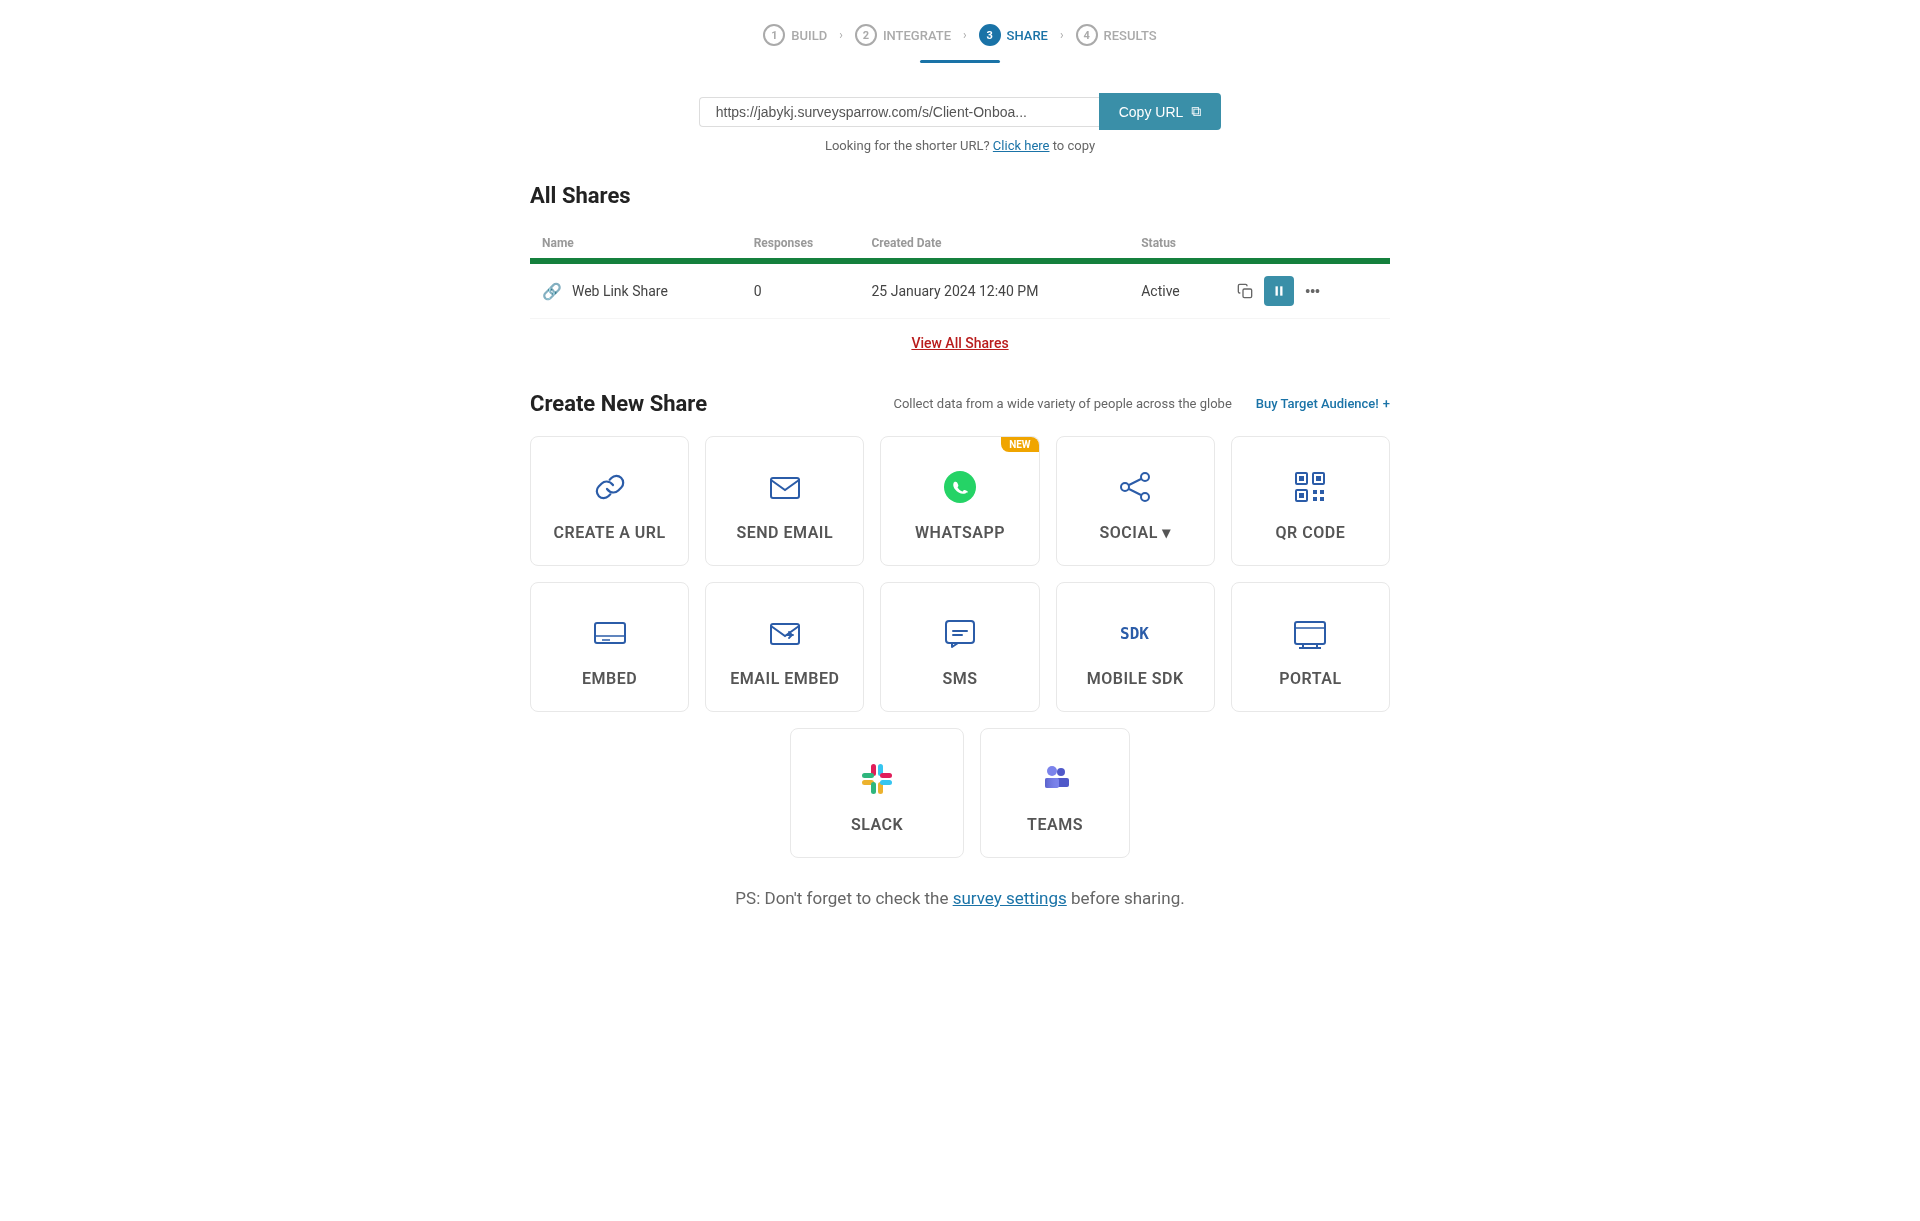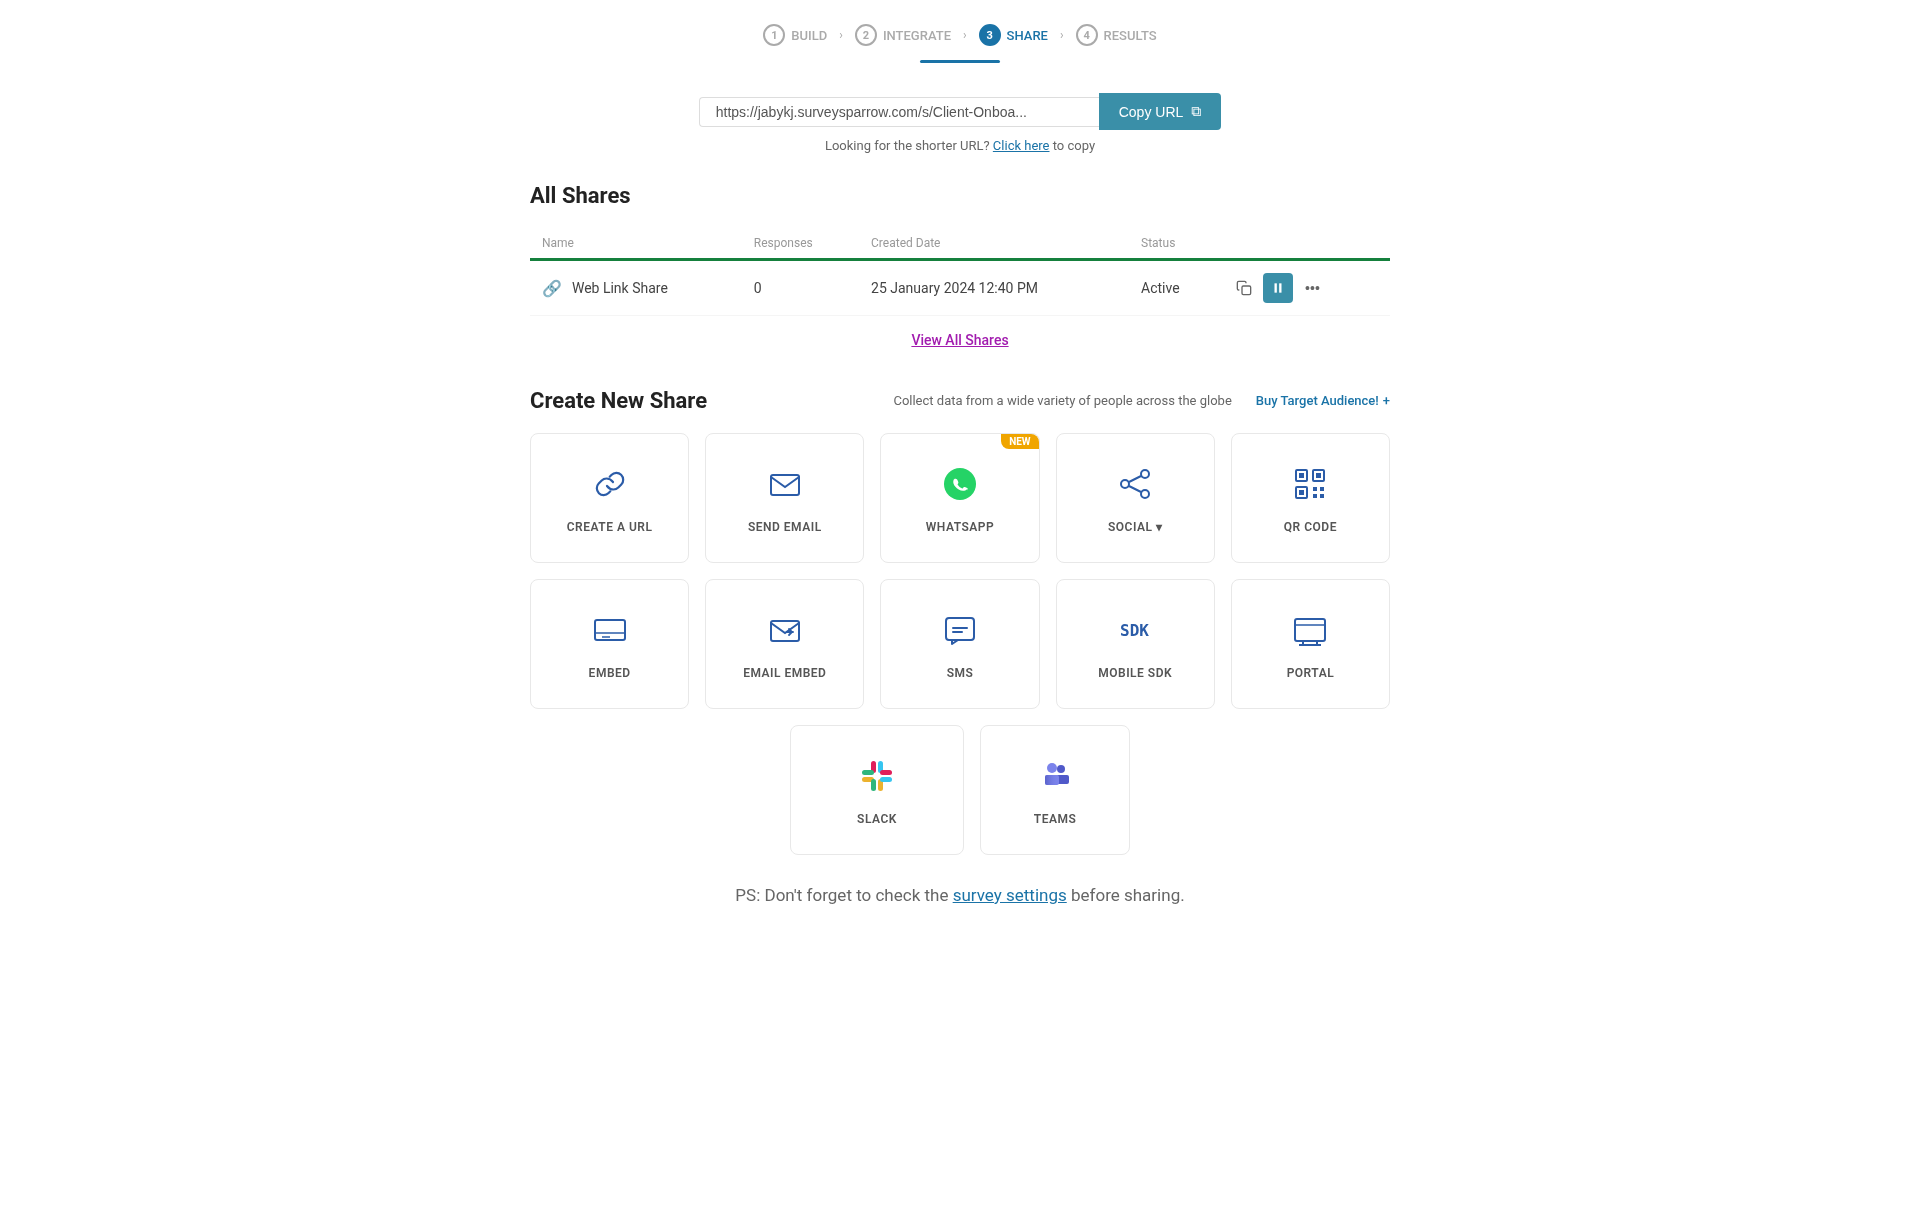--- a/index.html
+++ b/index.html
@@ -132,23 +132,23 @@
 
     .shares-table {
       width: 100%;
       border-collapse: collapse;
       margin-bottom: 16px;
     }
     .shares-table th {
       text-align: left;
       font-size: 12px;
       color: #999;
-      font-weight: 400;
+      font-weight: 700;
       padding: 8px 12px;
-      border-bottom: 3px solid #15803d;
+      border-bottom: 6px solid #15803d;
     }
     .shares-table td {
       padding: 12px 12px;
       font-size: 14px;
       color: #444;
       border-bottom: 1px solid #f5f5f5;
     }
     .shares-table .name-cell {
       display: flex;
       align-items: center;
@@ -182,21 +182,21 @@
     .action-btn.active-bg {
       background: #3a8fa8;
       color: #fff;
     }
 
     .view-all-link {
       display: block;
       text-align: center;
       font-size: 14px;
       font-weight: 500;
-      color: #a21caf;
+      color: #b91c1c;
       cursor: pointer;
       margin-bottom: 40px;
     }
 
     
     .create-share-header {
       display: flex;
       justify-content: space-between;
       align-items: center;
       margin-bottom: 20px;
@@ -239,21 +239,21 @@
       flex-direction: column;
       align-items: center;
       gap: 16px;
       cursor: pointer;
       position: relative;
       background: #fff;
       transition: box-shadow 0.2s;
       min-height: 130px;
     }
     .share-card-label {
-      font-size: 12px;
+      font-size: 16px;
       font-weight: 600;
       color: #555;
       letter-spacing: 0.5px;
     }
     .card-icon {
       font-size: 36px;
       display: flex;
       align-items: center;
       justify-content: center;
     }

